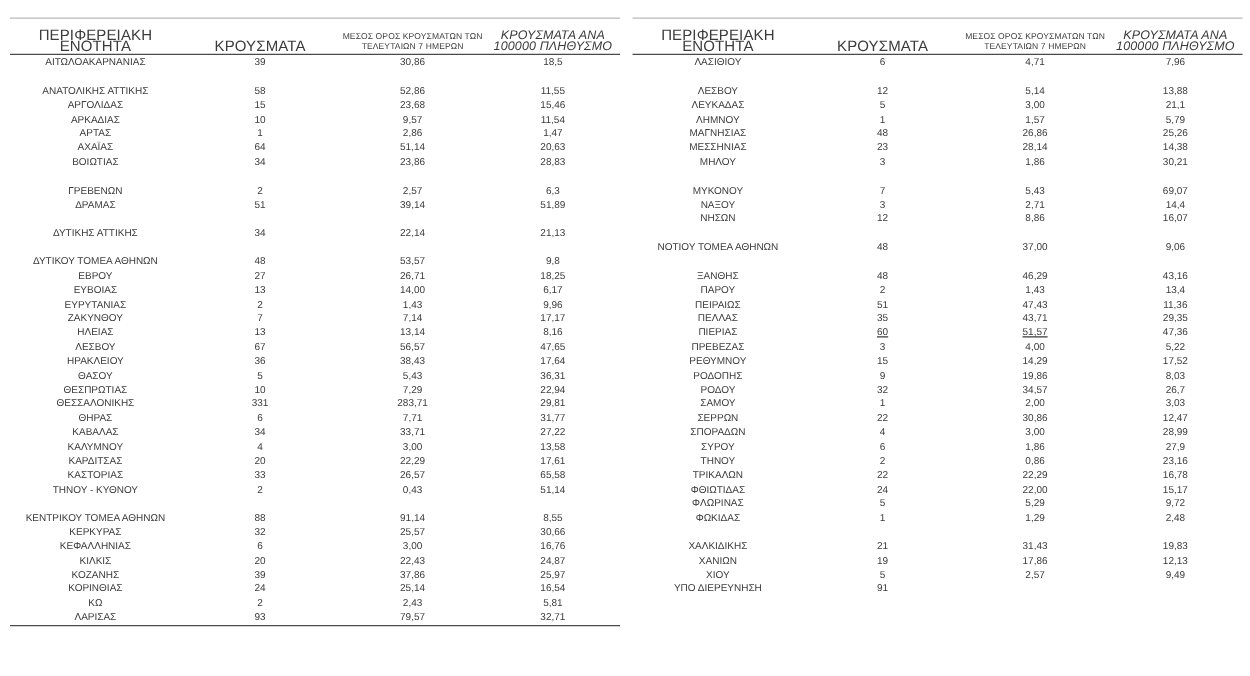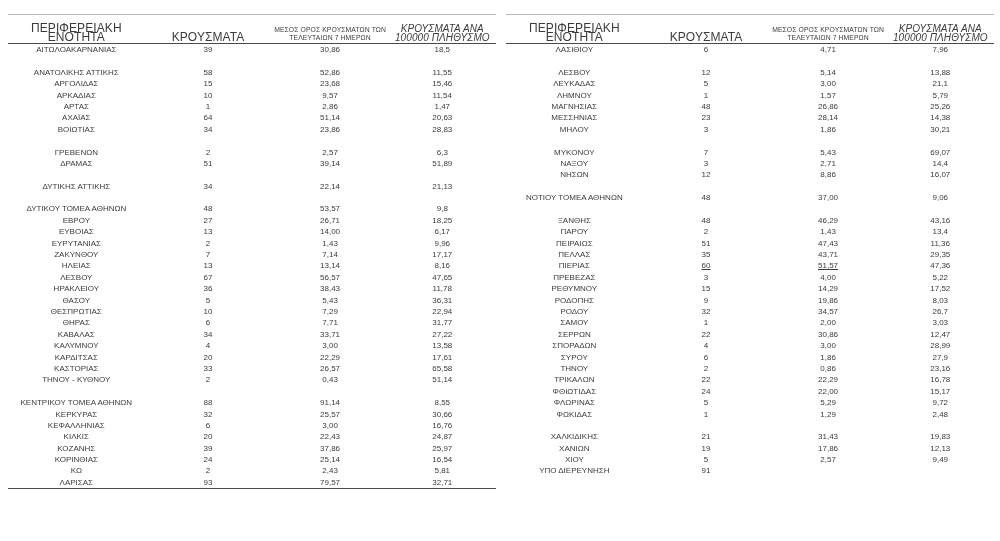--- a/index.html
+++ b/index.html
@@ -184,33 +184,39 @@
         <div class="row">
           <div class="cell c0">ΛΕΣΒΟΥ</div>
           <div class="cell c1">67</div>
           <div class="cell c2">56,57</div>
           <div class="cell c3">47,65</div>
         </div>
         <div class="row">
           <div class="cell c0">ΗΡΑΚΛΕΙΟΥ</div>
           <div class="cell c1">36</div>
           <div class="cell c2">38,43</div>
-          <div class="cell c3">11,78</div>
+          <div class="cell c3">17,64</div>
         </div>
         <div class="row">
           <div class="cell c0">ΘΑΣΟΥ</div>
           <div class="cell c1">5</div>
           <div class="cell c2">5,43</div>
           <div class="cell c3">36,31</div>
         </div>
         <div class="row">
           <div class="cell c0">ΘΕΣΠΡΩΤΙΑΣ</div>
           <div class="cell c1">10</div>
           <div class="cell c2">7,29</div>
           <div class="cell c3">22,94</div>
+        </div>
+        <div class="row">
+          <div class="cell c0">ΘΕΣΣΑΛΟΝΙΚΗΣ</div>
+          <div class="cell c1">331</div>
+          <div class="cell c2">283,71</div>
+          <div class="cell c3">29,81</div>
         </div>
         <div class="row">
           <div class="cell c0">ΘΗΡΑΣ</div>
           <div class="cell c1">6</div>
           <div class="cell c2">7,71</div>
           <div class="cell c3">31,77</div>
         </div>
         <div class="row">
           <div class="cell c0">ΚΑΒΑΛΑΣ</div>
           <div class="cell c1">34</div>

